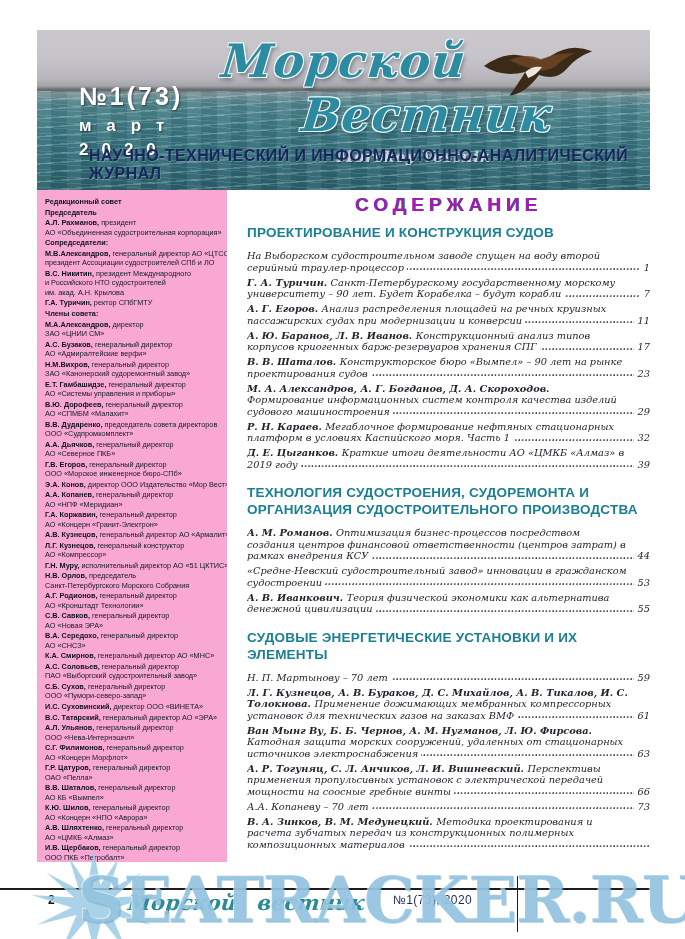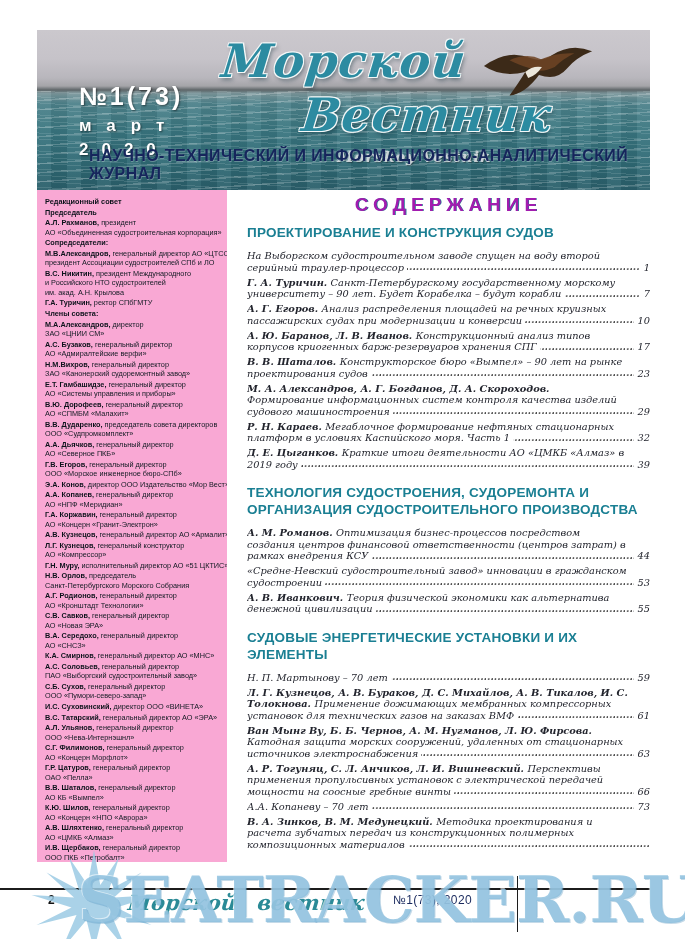--- a/index.html
+++ b/index.html
@@ -206,21 +206,21 @@
         <div class="sb-line">ООО ПКБ «Петробалт»</div>
       </div>
   </div>
 
   <div class="main">
     <h1 class="toc-title">СОДЕРЖАНИЕ</h1>
     <div>
         <h2 class="sec-h">ПРОЕКТИРОВАНИЕ И КОНСТРУКЦИЯ СУДОВ</h2>
         <div class="entry"><span class="txt">На Выборгском судостроительном заводе спущен на воду второй серийный траулер-процессор</span><span class="pg">1</span></div>
         <div class="entry"><span class="txt"><b>Г. А.  Туричин. </b>Санкт-Петербургскому государственному морскому университету – 90 лет. Будет Корабелка – будут корабли</span><span class="pg">7</span></div>
-        <div class="entry"><span class="txt"><b>А. Г.  Егоров. </b>Анализ распределения площадей на речных круизных пассажирских судах при модернизации и конверсии</span><span class="pg">10</span></div>
+        <div class="entry"><span class="txt"><b>А. Г.  Егоров. </b>Анализ распределения площадей на речных круизных пассажирских судах при модернизации и конверсии</span><span class="pg">11</span></div>
         <div class="entry"><span class="txt"><b>А. Ю.  Баранов,  Л. В.  Иванов. </b>Конструкционный анализ типов корпусов криогенных барж-резервуаров хранения СПГ</span><span class="pg">17</span></div>
         <div class="entry"><span class="txt"><b>В. В.  Шаталов. </b>Конструкторское бюро «Вымпел» – 90 лет на рынке проектирования судов</span><span class="pg">23</span></div>
         <div class="entry"><span class="txt"><b>М. А. Александров,  А. Г.  Богданов,  Д. А.  Скороходов. </b>Формирование информационных систем контроля качества изделий судового машиностроения</span><span class="pg">29</span></div>
         <div class="entry"><span class="txt"><b>Р. Н.  Караев. </b>Мегаблочное формирование нефтяных стационарных платформ в условиях Каспийского моря. Часть 1</span><span class="pg">32</span></div>
         <div class="entry"><span class="txt"><b>Д. Е.  Цыганков. </b>Краткие итоги деятельности АО «ЦМКБ «Алмаз» в 2019 году</span><span class="pg">39</span></div>
         <h2 class="sec-h">ТЕХНОЛОГИЯ СУДОСТРОЕНИЯ, СУДОРЕМОНТА И ОРГАНИЗАЦИЯ СУДОСТРОИТЕЛЬНОГО ПРОИЗВОДСТВА</h2>
         <div class="entry"><span class="txt"><b>А. М.  Романов. </b>Оптимизация бизнес-процессов посредством создания центров финансовой ответственности (центров затрат) в рамках внедрения КСУ</span><span class="pg">44</span></div>
         <div class="entry"><span class="txt">«Средне-Невский судостроительный завод» инновации в гражданском судостроении</span><span class="pg">53</span></div>
         <div class="entry"><span class="txt"><b>А. В.  Иванкович. </b>Теория физической экономики как альтернатива денежной цивилизации</span><span class="pg">55</span></div>
         <h2 class="sec-h">СУДОВЫЕ ЭНЕРГЕТИЧЕСКИЕ УСТАНОВКИ И ИХ ЭЛЕМЕНТЫ</h2>

